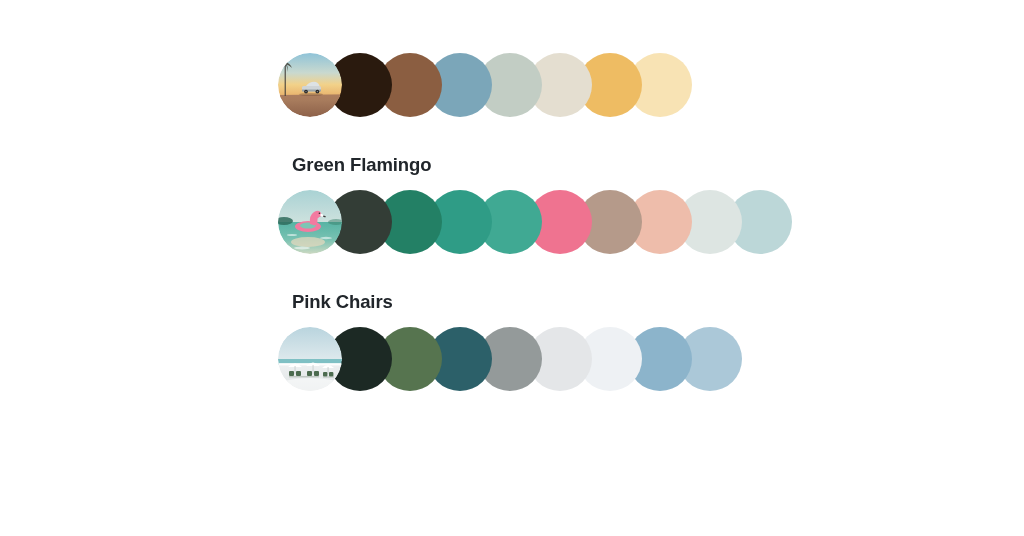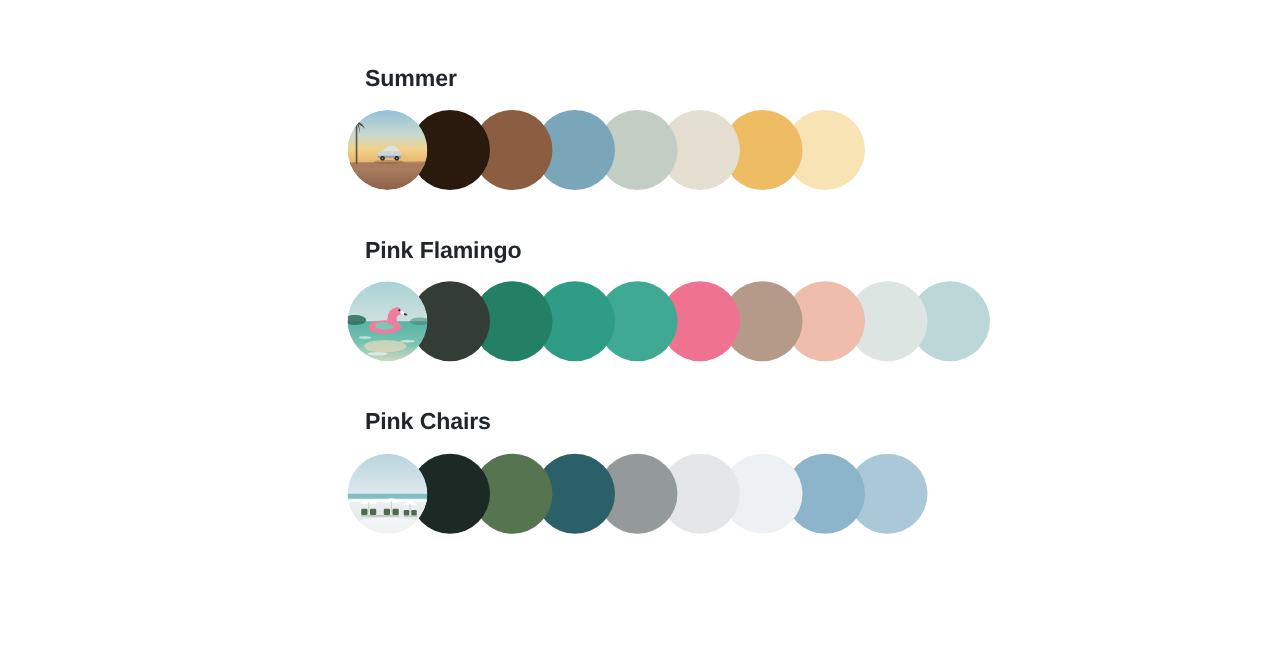--- a/index.html
+++ b/index.html
@@ -66,21 +66,20 @@
 
   .thumb-svg { display: block; width: 64px; height: 64px; }
 </style>
 </head>
 <body>
 
 <div class="page">
   <div class="palette-list">
 
     <section class="palette">
-      <h2 class="palette-title">Summer</h2>
       <div class="swatch-row">
         <div class="swatch photo">
           <svg class="thumb-svg" viewBox="0 0 64 64">
             <defs>
               <clipPath id="c1">
                   <circle cx="32" cy="32" r="32"></circle>
                 </clipPath>
               <linearGradient id="sky1" x1="0" y1="0" x2="0" y2="1">
                 <stop offset="0%" stop-color="#8fc3d8"></stop>
                 <stop offset="45%" stop-color="#c9d9cf"></stop>
@@ -120,21 +119,21 @@
         <div class="swatch" style="background:#8b5e41"></div>
         <div class="swatch" style="background:#7ba6b9"></div>
         <div class="swatch" style="background:#c2cdc4"></div>
         <div class="swatch" style="background:#e4ded0"></div>
         <div class="swatch" style="background:#eebc63"></div>
         <div class="swatch" style="background:#f8e3b4"></div>
       </div>
     </section>
 
     <section class="palette">
-      <h2 class="palette-title">Pink Flamingo</h2>
+      <h2 class="palette-title">Green Flamingo</h2>
       <div class="swatch-row">
         <div class="swatch photo">
           <svg class="thumb-svg" viewBox="0 0 64 64">
             <defs>
               <clipPath id="c2">
                   <circle cx="32" cy="32" r="32"></circle>
                 </clipPath>
               <linearGradient id="sky2" x1="0" y1="0" x2="0" y2="1">
                 <stop offset="0%" stop-color="#a9d2d4"></stop>
                 <stop offset="100%" stop-color="#cfe2de"></stop>

